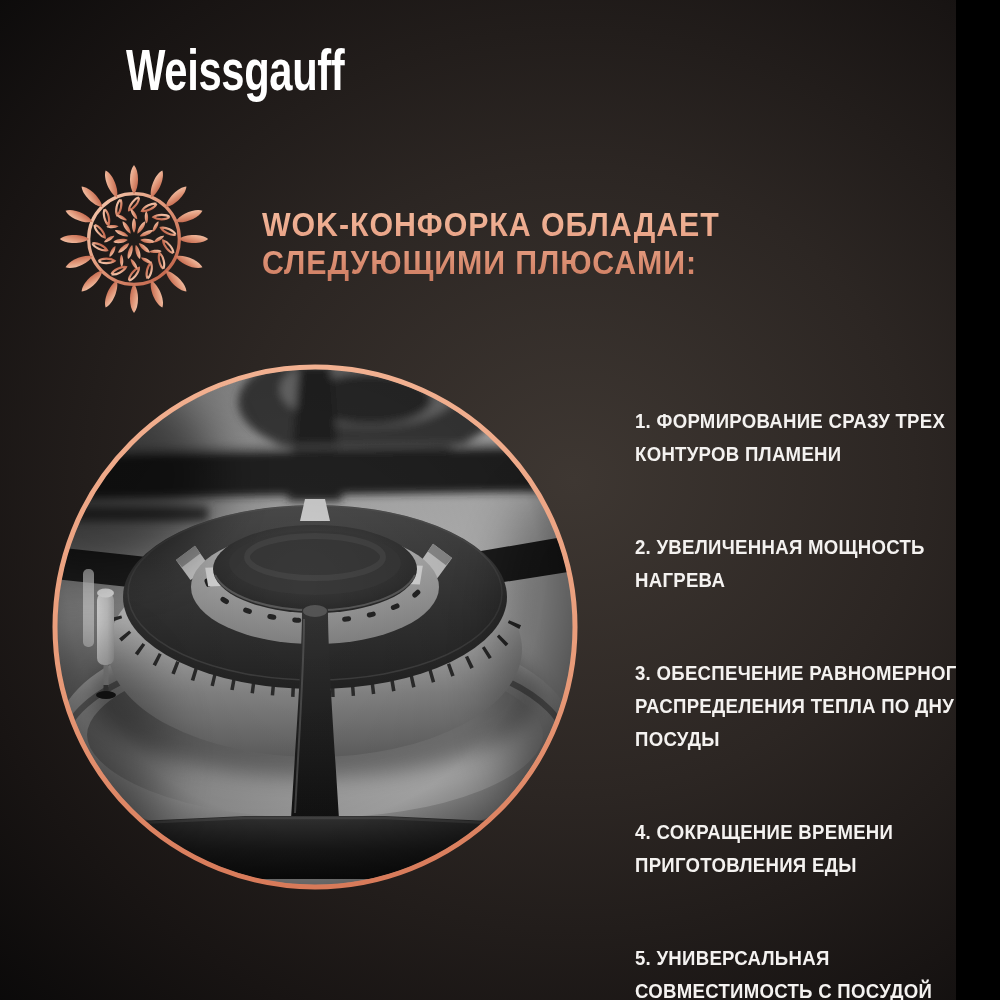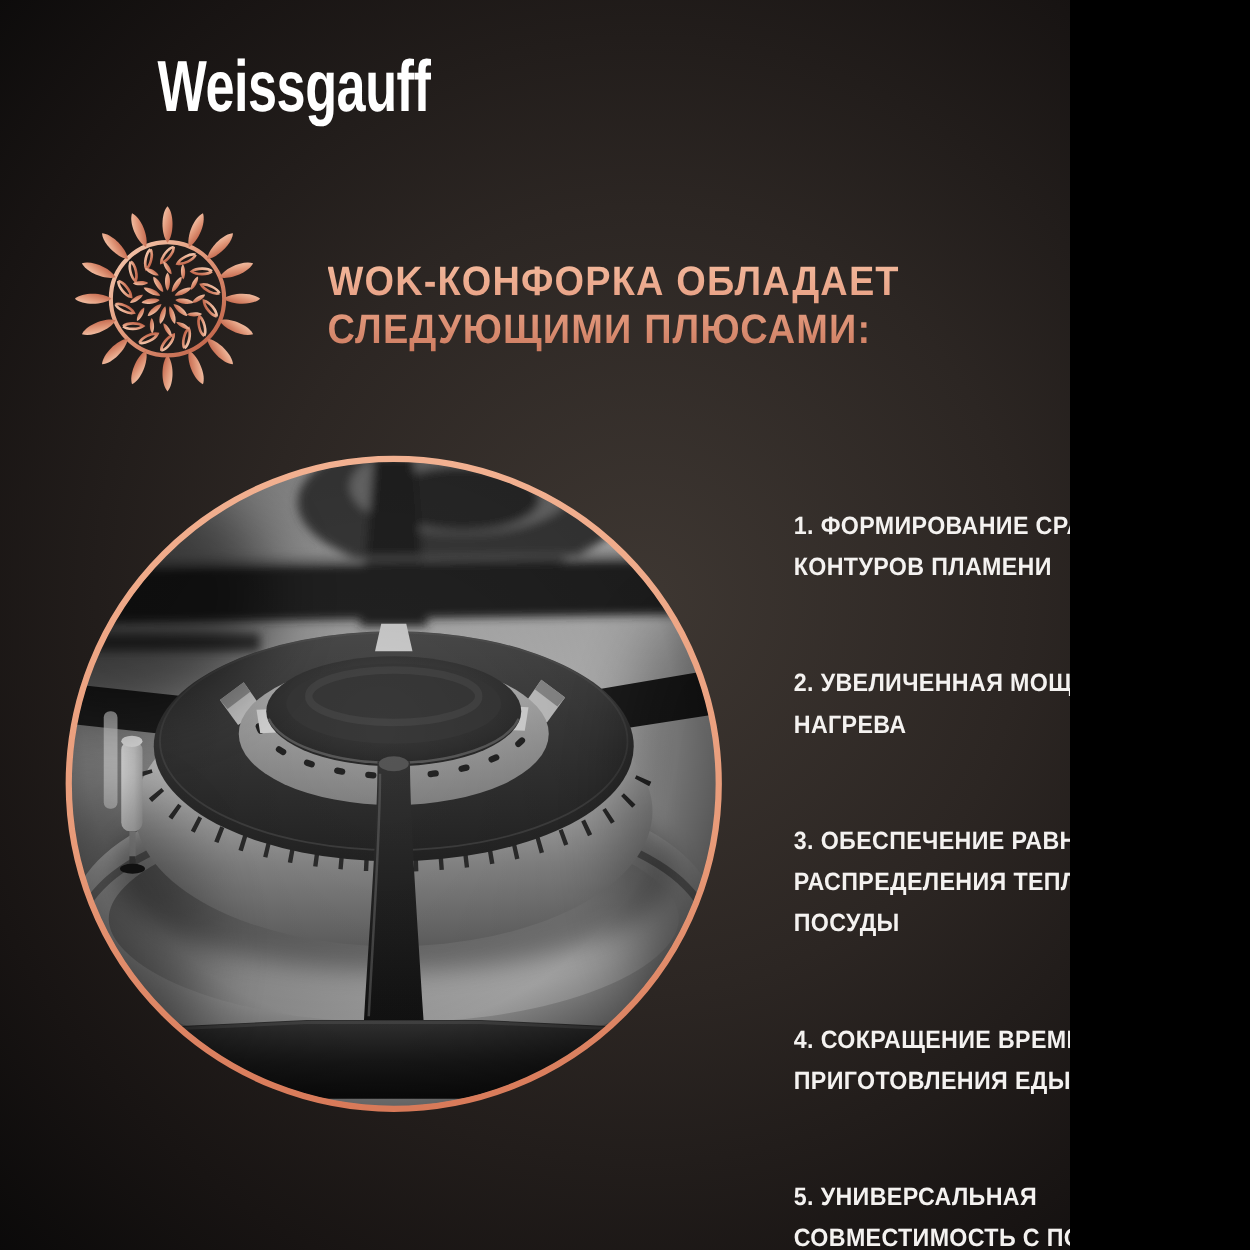--- a/index.html
+++ b/index.html
@@ -1,17 +1,17 @@
 <!DOCTYPE html>
 <html><head>
 <meta charset="utf-8">
 <style>
   html,body{margin:0;padding:0;background:#000;}
   .canvas{
-    position:relative;width:856px;height:1000px;overflow:hidden;
+    position:relative;width:956px;height:1000px;overflow:hidden;
     background:radial-gradient(85% 75% at 60% 48%, #3e3732 0%, #2c2623 42%, #181413 78%, #0a0909 100%);
     font-family:"Liberation Sans","DejaVu Sans",sans-serif;
   }
   .logo{
     position:absolute;left:126px;top:36px;
     color:#ffffff;font-size:58px;font-weight:bold;letter-spacing:-0.5px;
     transform:scaleX(0.72);transform-origin:left top;white-space:nowrap;
   }
   .ornament{position:absolute;left:56px;top:161px;width:156px;height:156px;}
   .heading{

